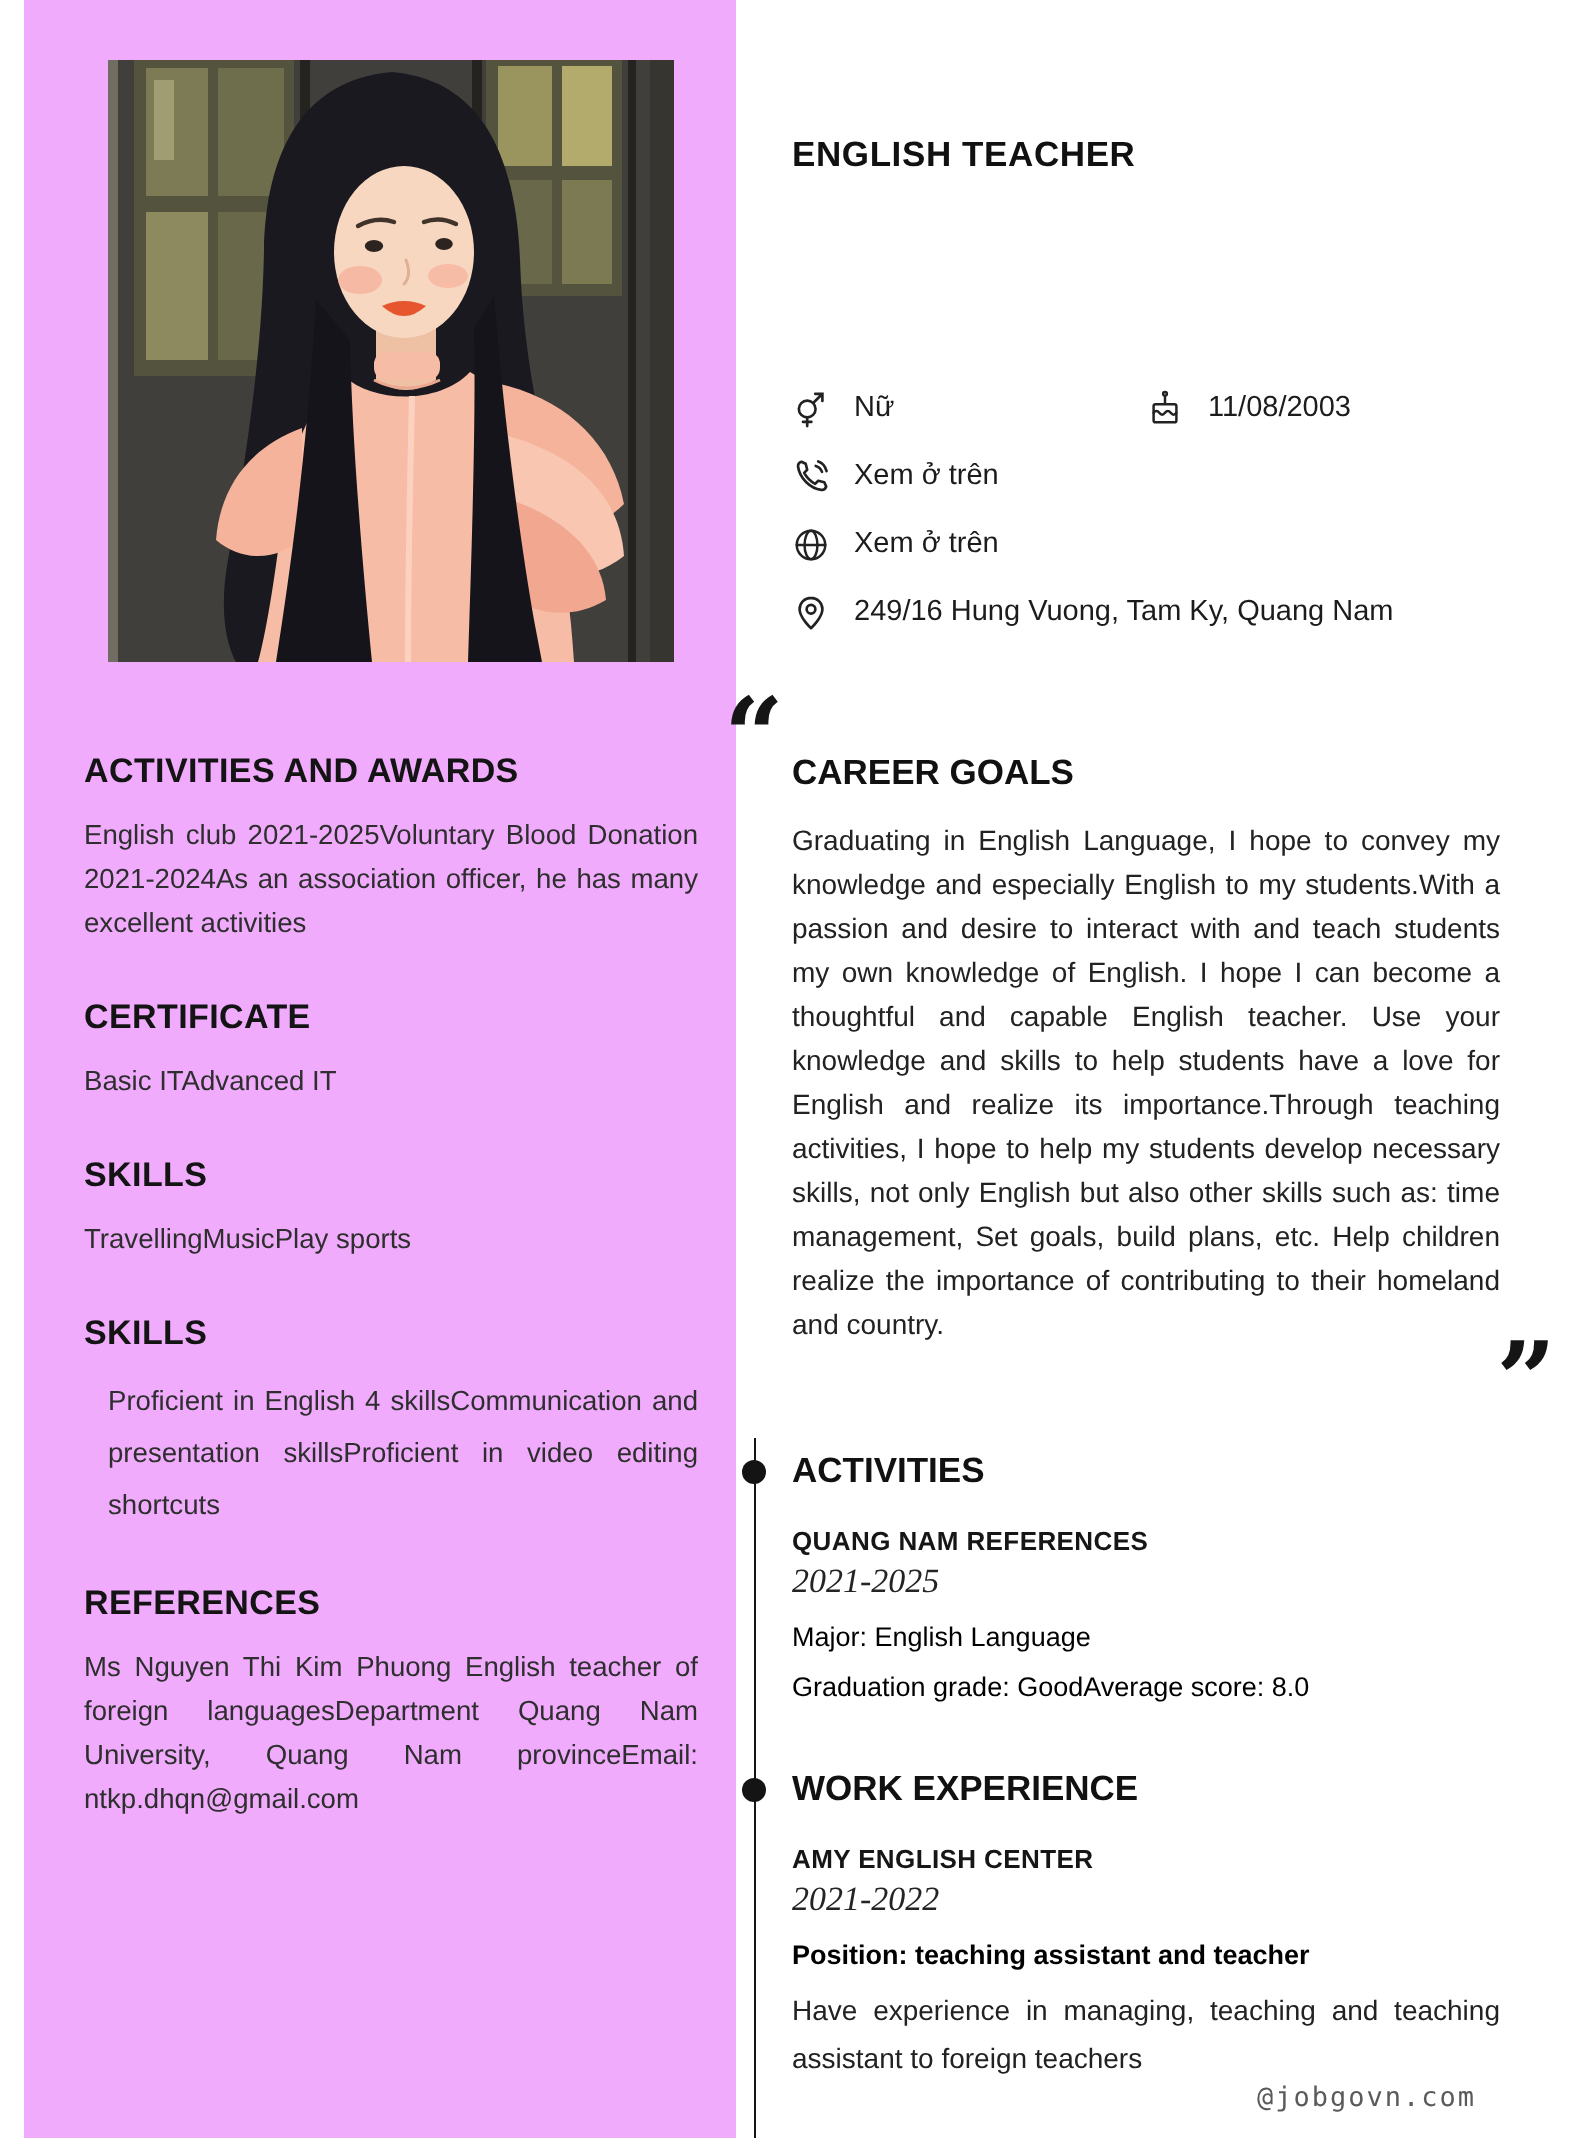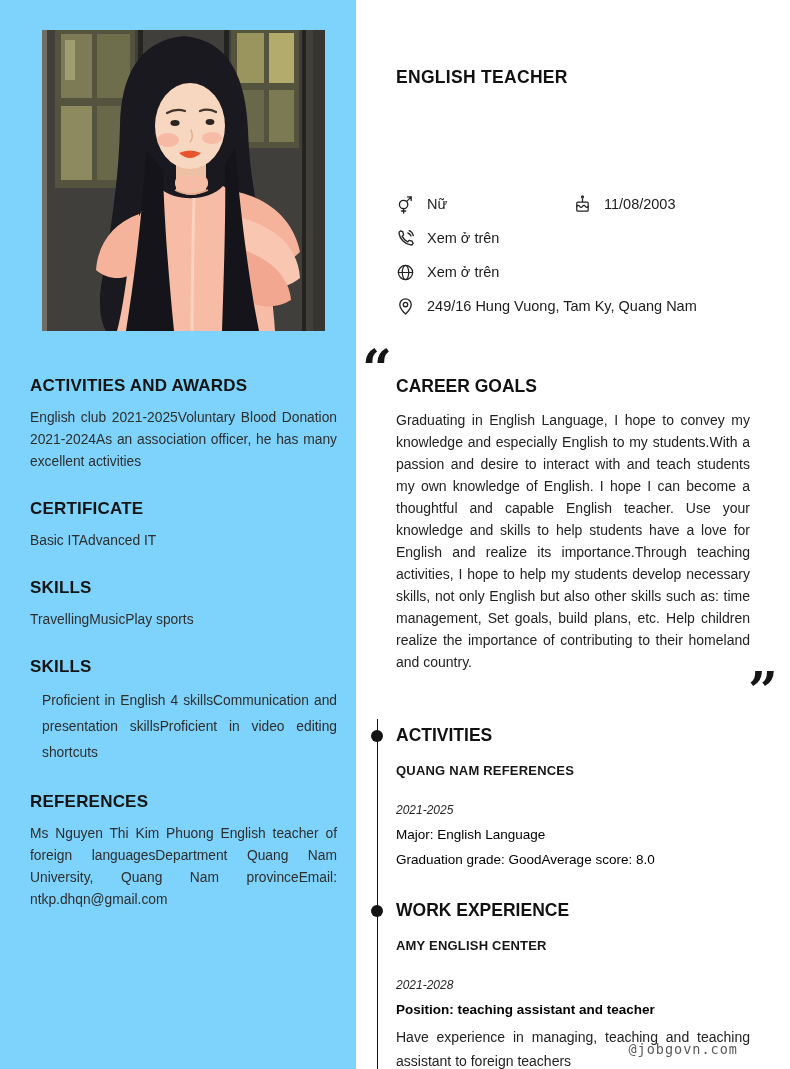--- a/index.html
+++ b/index.html
@@ -1,20 +1,20 @@
 <!DOCTYPE html>
 <html><head>
 <meta charset="utf-8">
 <style>
   * { margin:0; padding:0; box-sizing:border-box; }
   body { background:#fff; font-family:"Liberation Sans", sans-serif; color:#1c1c1c; }
   .page { position:relative; width:790px; height:1069px; background:#ffffff; overflow:hidden; }
 
   
-  .sidebar { position:absolute; left:0; top:0; bottom:0; width:356px; background:#7dd3fc; }
+  .sidebar { position:absolute; left:12px; top:0; bottom:0; width:356px; background:#f0abfc; }
   .photo-frame { width:283px; height:301px; margin:30px 31px 0 42px; overflow:hidden; }
   .photo-frame svg { display:block; }
   .side-section { padding:0 19px 0 30px; margin-top:45px; }
   .side-section + .side-section { margin-top:26px; }
   .side-title { font-size:17px; font-weight:700; color:#141414; letter-spacing:.2px; margin-bottom:11px; }
   .side-text { font-size:13.8px; line-height:22px; color:#2e2e2e; text-align:justify; }
 
   
   .main { margin-left:356px; height:100%; padding:42px 40px 0 40px; position:relative; }
   .name { font-size:33px; font-weight:700; letter-spacing:.5px; color:#111; }
@@ -33,21 +33,21 @@
   .career-text { margin-top:12px; font-size:14px; line-height:22px; text-align:justify; color:#222; }
   .quote-close { text-align:right; font-family:"DejaVu Serif", serif; font-weight:700; font-size:52px; line-height:0; height:26px; color:#151515; margin-right:-28px; margin-top:18px; }
 
   .timeline { position:relative; margin-top:8px; }
   .timeline-line { position:absolute; left:-19.5px; top:-6px; bottom:-28px; width:1.8px; background:#141414; }
   .tl-section { position:relative; }
   .tl-section.work { margin-top:33px; }
   .tl-head { position:relative; font-size:17.5px; font-weight:700; color:#111; }
   .tl-dot { position:absolute; left:-25px; top:50%; transform:translateY(-50%); width:12px; height:12px; border-radius:50%; background:#141414; }
   .entry-org { margin-top:17px; font-size:13px; font-weight:700; color:#161616; letter-spacing:.2px; }
-  .entry-period { margin-top:25px; font-size:12px; font-style:italic; color:#242424; }
+  .entry-period { margin-top:3px; font-size:17px; font-style:italic; color:#242424;font-family:Liberation Serif, serif; }
   .entry-line { margin-top:10px; font-size:13.5px; color:#000000; }
   .entry-line.bold { font-weight:700; font-size:13.5px; }
   .entry-desc { margin-top:8px; font-size:14px; line-height:24px; text-align:justify; color:#222; }
 
   .watermark { position:absolute; right:52px; bottom:12px; font-family:"DejaVu Sans Mono", monospace; font-size:13.5px; letter-spacing:1px; color:#5a5a5a; }
 </style>
 </head>
 <body>
 
 <div class="page">
@@ -225,21 +225,21 @@
         <div class="entry-line">Major: English Language</div>
         <div class="entry-line">Graduation grade: GoodAverage score: 8.0</div>
       </section>
 
       <section class="tl-section work">
         <h2 class="tl-head">
           <span class="tl-dot"></span>
           <span>WORK EXPERIENCE</span>
         </h2>
         <div class="entry-org">AMY ENGLISH CENTER</div>
-        <div class="entry-period">2021-2028</div>
+        <div class="entry-period">2021-2022</div>
         <div class="entry-line bold">Position: teaching assistant and teacher</div>
         <p class="entry-desc">Have experience in managing, teaching and teaching assistant to foreign teachers</p>
       </section>
     </div>
 
     <div class="watermark">@jobgovn.com</div>
   </main>
 </div>
 
 </body></html>

